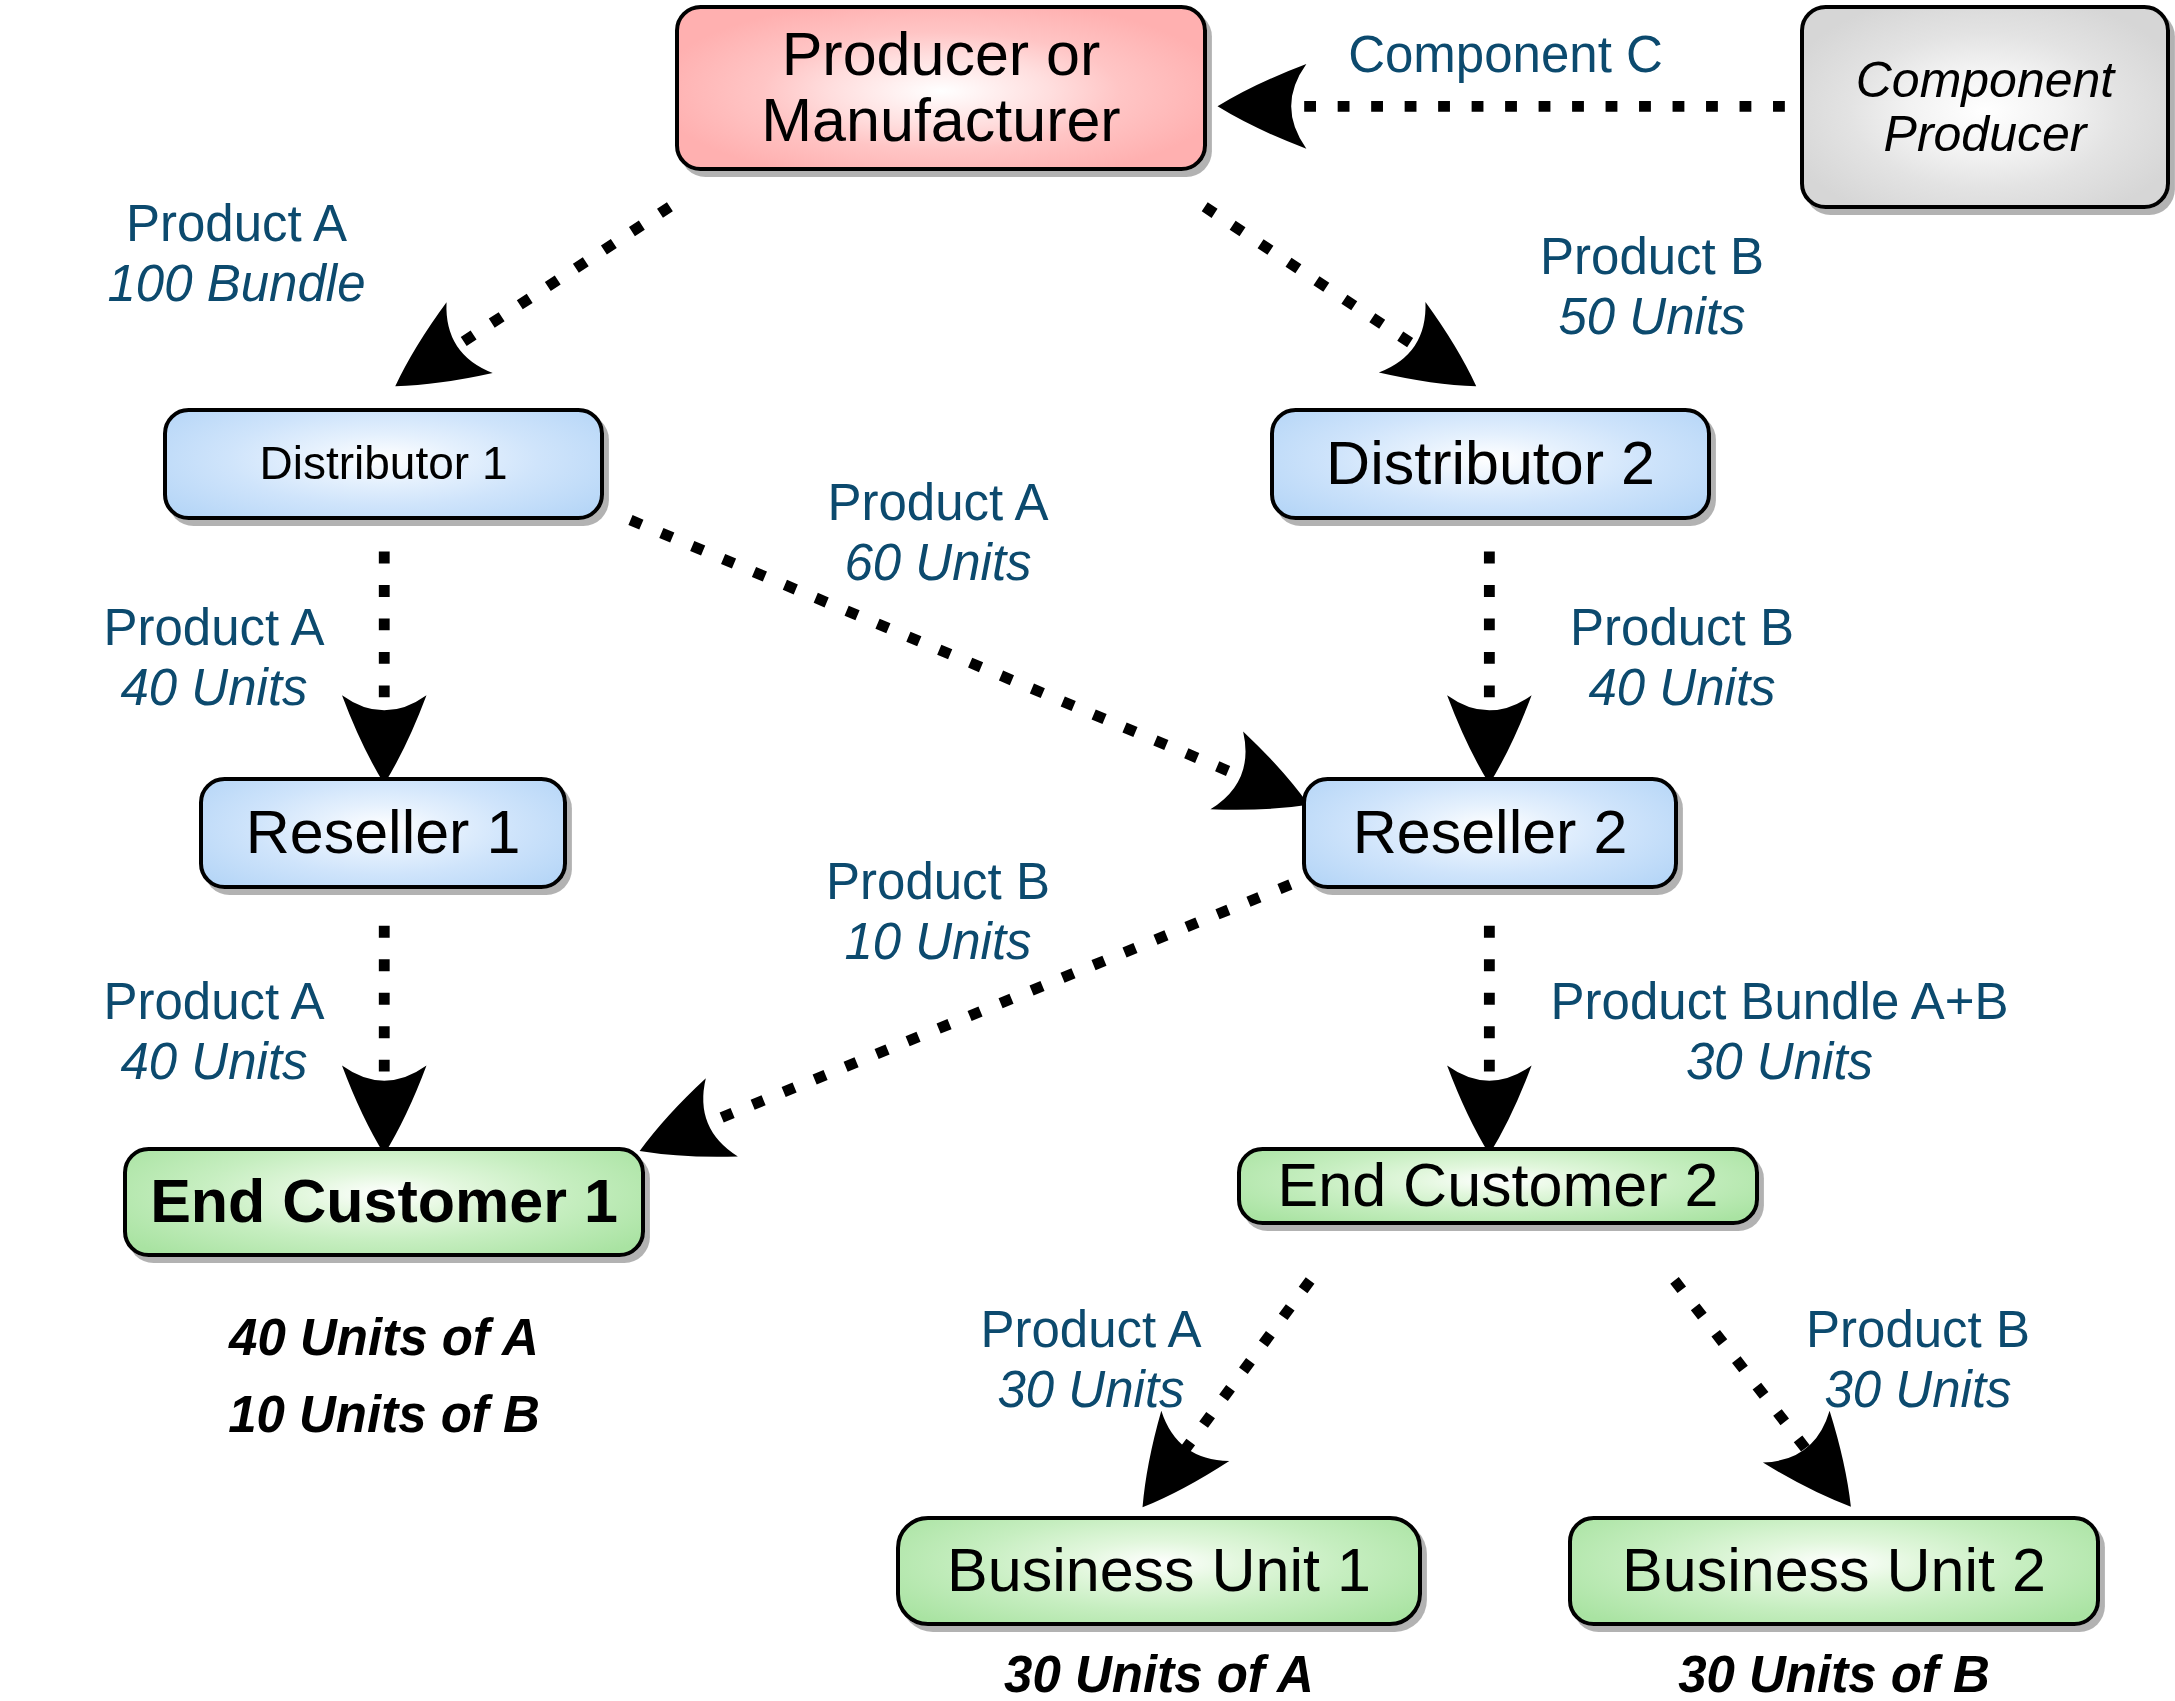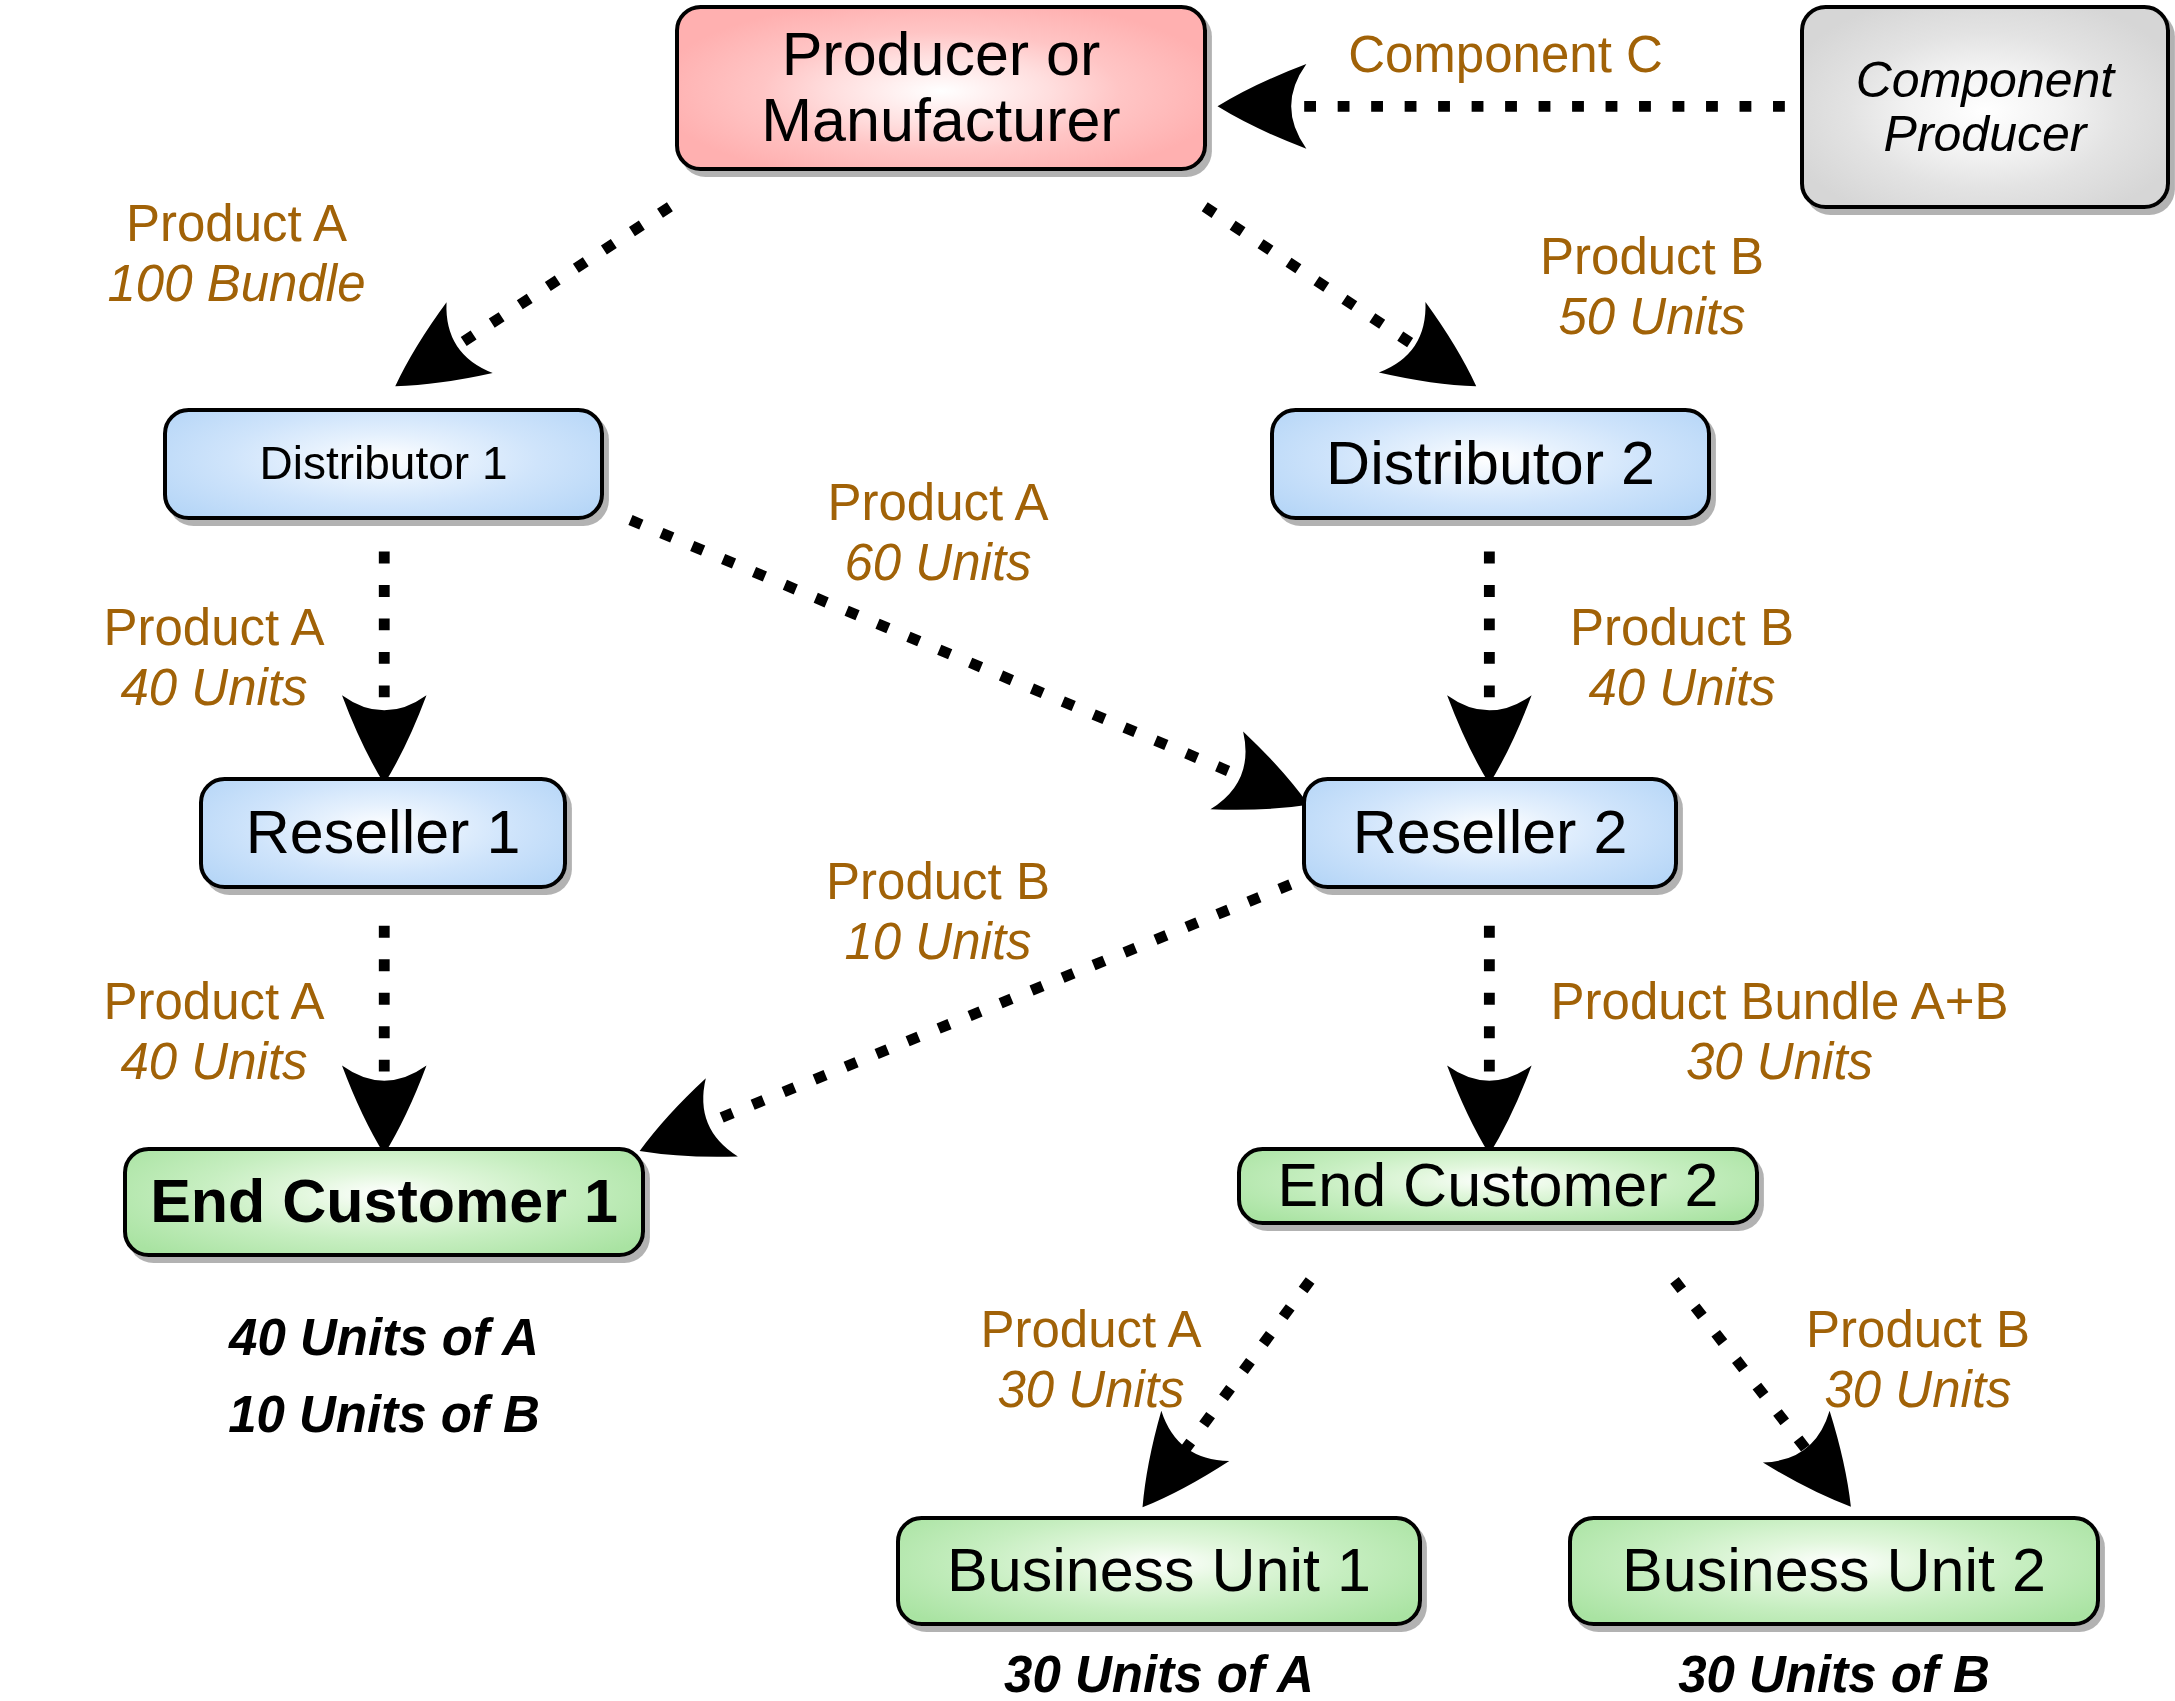--- a/index.html
+++ b/index.html
@@ -51,21 +51,21 @@
   .node-blue {
     background:
       radial-gradient(ellipse 62% 78% at 50% 45%, #ffffff 0%, #e4f0fd 30%, #cfe4fb 58%, #b6d6f7 100%);
   }
   .node-green {
     background:
       radial-gradient(ellipse 62% 80% at 50% 42%, #ffffff 0%, #e2f7dd 26%, #c6eec0 58%, #a9e3a2 100%);
   }
   .edge-label {
     position: absolute;
-    color: #a16207;
+    color: #0c4a6e;
     text-align: center;
     line-height: 1.18;
     white-space: nowrap;
   }
   .edge-label .u {
     font-style: italic;
   }
   .totals {
     position: absolute;
     color: #000000;
@@ -145,21 +145,21 @@
   </div>
 
   <div class="node node-green" style="left:123px; top:1147px; width:522px; height:110px; font-size:61px;font-weight:bold;">
     <span>End Customer 1</span>
   </div>
 
   <div class="node node-green" style="left:1237px; top:1147px; width:522px; height:78px; font-size:61px;">
     <span>End Customer 2</span>
   </div>
 
-  <div class="node node-green" style="left:896px; top:1516px; width:526px; height:110px; font-size:61px;">
+  <div class="node node-green" style="left:896px; top:1516px; width:526px; height:110px; font-size:61px;border-radius:32px;">
     <span>Business Unit 1</span>
   </div>
 
   <div class="node node-green" style="left:1568px; top:1516px; width:532px; height:110px; font-size:61px;">
     <span>Business Unit 2</span>
   </div>
 
   <div class="edge-label" style="left:1328px; top:24.6px; width:355px; font-size:51px;">
     <div>Component C</div>
   </div>

